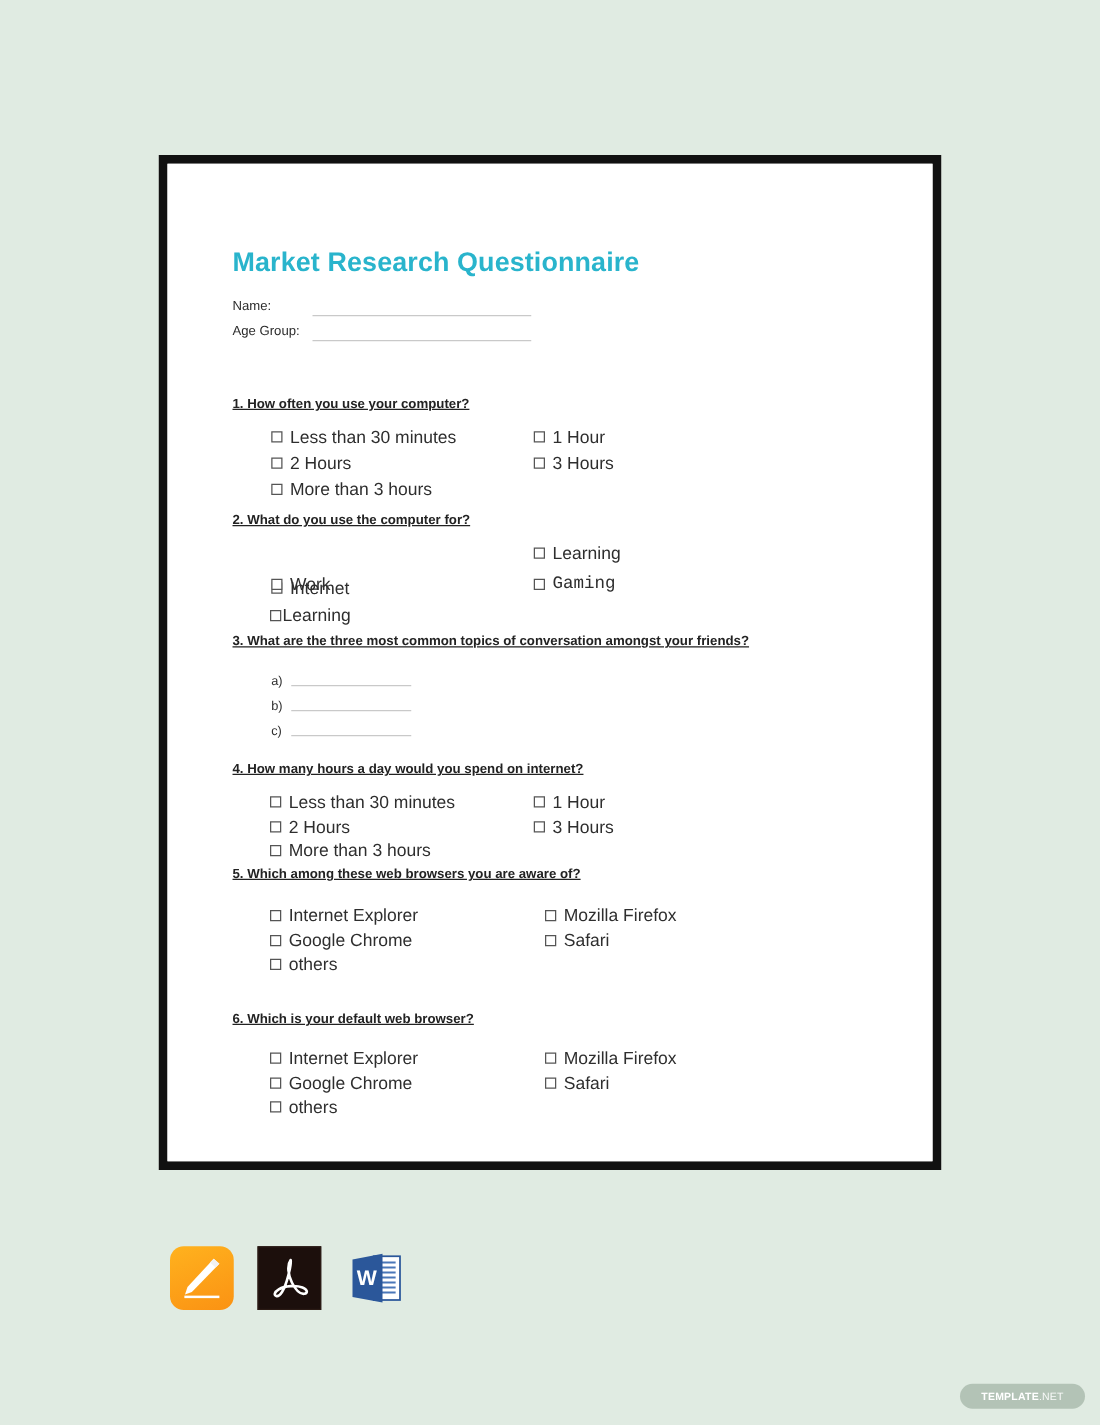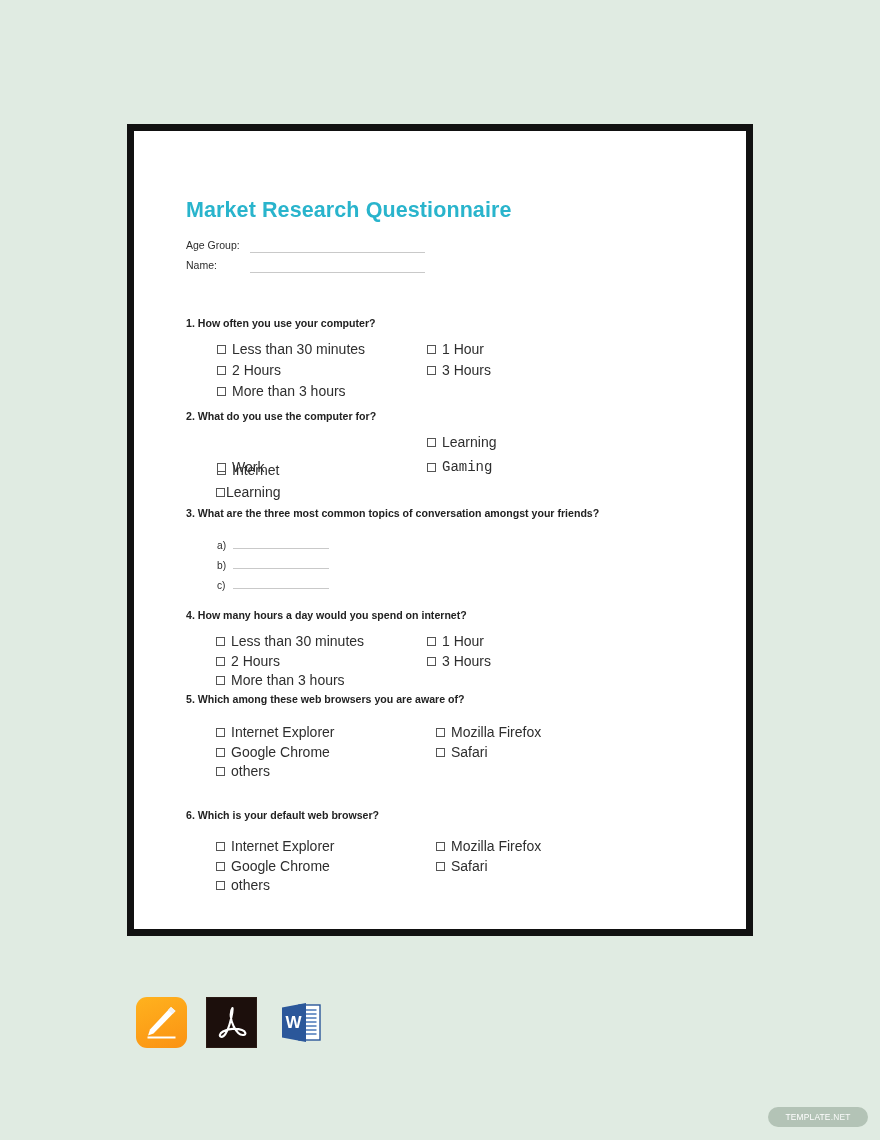--- a/index.html
+++ b/index.html
@@ -79,20 +79,21 @@
   .question {
     position: absolute;
     left: 52px;
   }
   .q-text {
     font-size: 10.6px;
     font-weight: bold;
     color: #222222;
     white-space: nowrap;
     line-height: 13px;
+    text-decoration: underline;
   }
 
   .opt-grid {
     position: relative;
   }
   .opt {
     position: absolute;
     display: flex;
     align-items: center;
     white-space: nowrap;
@@ -164,38 +165,38 @@
     height: 20px;
     border-radius: 10px;
     background: #b3c3b6;
     display: flex;
     align-items: center;
     justify-content: center;
     font-size: 8.4px;
     letter-spacing: 0.2px;
     color: #ffffff;
   }
-  .wm-strong { font-weight: normal; }
+  .wm-strong { font-weight: bold; }
   .wm-light { font-weight: normal; opacity: 0.92; }
 </style>
 </head>
 <body>
 
 <div class="page-frame">
   <div class="page-inner">
 
     <div class="doc-title">Market Research Questionnaire</div>
 
     <div class="id-fields">
       <div class="id-row">
+        <span class="id-label">Name:</span>
+        <span class="id-line"></span>
+      </div>
+      <div class="id-row">
         <span class="id-label">Age Group:</span>
-        <span class="id-line"></span>
-      </div>
-      <div class="id-row">
-        <span class="id-label">Name:</span>
         <span class="id-line"></span>
       </div>
     </div>
 
     <div class="question" style="top:186px;">
       <div class="q-text">1. How often you use your computer?</div>
       <div class="opt-grid" style="height:70px;">
         <label class="opt" style="left:31px; top:14px;">
           <span class="cbox"></span>
           <span class="opt-label">Less than 30 minutes</span>

